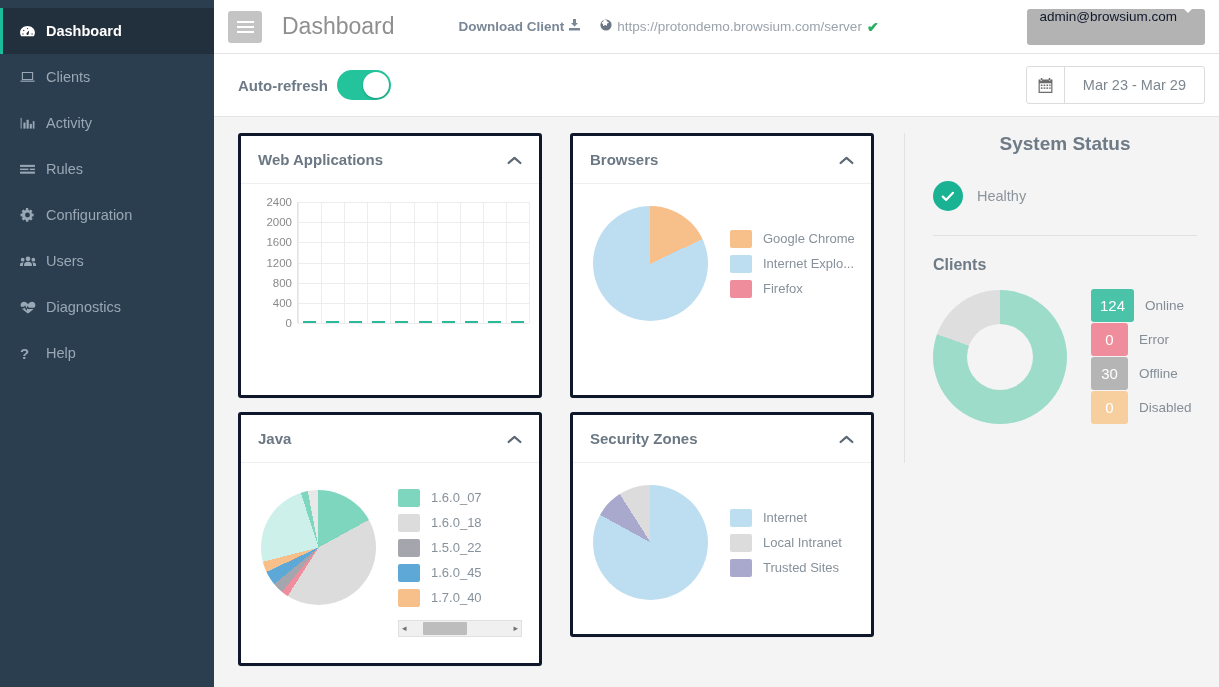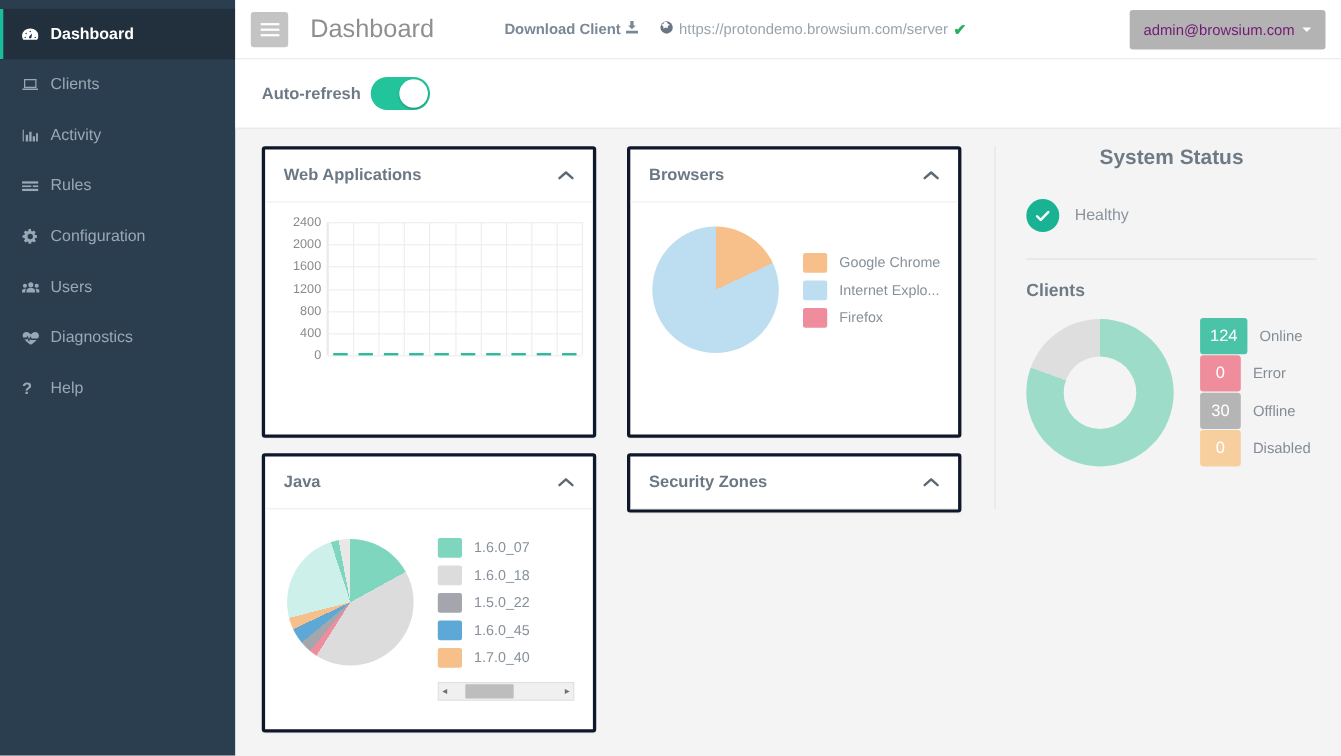--- a/index.html
+++ b/index.html
@@ -115,25 +115,25 @@
   }
   .server-url {
     color: #9aa3ac;
     display: inline-flex; align-items: center; gap: 5px;
     white-space: nowrap;
     cursor: pointer;
   }
   .url-check { color: #27ae60; font-size: 14px; font-weight: bold; }
   .user-menu {
     position: absolute; right: 14px; top: 9px;
-    background: #b3b3b3; color: #701a75;
+    background: #b3b3b3; color: #0f172a;
     border-radius: 3px;
     height: 36px;
     padding: 0 13px;
-    display: inline-flex; align-items: center; gap: 7px;
+    display: inline-flex; align-items: flex-start; gap: 7px;
     font-size: 13.5px; cursor: pointer;
     white-space: nowrap;
   }
   .caret { border-left: 4px solid transparent; border-right: 4px solid transparent; border-top: 4px solid #fff; }
 
   .subbar {
     height: 63px; background: #ffffff;
     border-bottom: 1px solid #e4e4e4;
     display: flex; align-items: center;
     padding: 0 14px 0 24px;
@@ -444,20 +444,36 @@
       <div class="user-menu">
         <span>admin@browsium.com</span>
         <span class="caret"></span>
       </div>
     </div>
 
     <div class="subbar">
       <span class="refresh-label">Auto-refresh</span>
       <div class="toggle">
         <div class="knob"></div>
+      </div>
+      <div class="daterange">
+        <div class="dr-icon">
+          <svg width="15" height="15" viewBox="0 0 16 16">
+              <path fill="currentColor" d="M3 0h1.6v2H3zm8.4 0H13v2h-1.6zM.6 1.6h2V3h1.6V1.6h7.6V3H13V1.6h2.4V16H.6V1.6zm1.3 4V14.7h12.2V5.6H1.9z"></path>
+              <rect x="3" y="7" width="1.8" height="1.6" fill="currentColor"></rect>
+              <rect x="6" y="7" width="1.8" height="1.6" fill="currentColor"></rect>
+              <rect x="9" y="7" width="1.8" height="1.6" fill="currentColor"></rect>
+              <rect x="12" y="7" width="1.5" height="1.6" fill="currentColor"></rect>
+              <rect x="3" y="10" width="1.8" height="1.6" fill="currentColor"></rect>
+              <rect x="6" y="10" width="1.8" height="1.6" fill="currentColor"></rect>
+              <rect x="9" y="10" width="1.8" height="1.6" fill="currentColor"></rect>
+              <rect x="12" y="10" width="1.5" height="1.6" fill="currentColor"></rect>
+            </svg>
+        </div>
+        <div class="dr-text">Mar 23 - Mar 29</div>
       </div>
     </div>
 
     <div class="content">
 
       <div class="cards-col">
 
         <div class="card">
           <div class="card-head">
             <span class="card-title">Web Applications</span>
@@ -614,20 +630,39 @@
         </div>
 
         <div class="card" style="align-self:flex-start;">
           <div class="card-head">
             <span class="card-title">Security Zones</span>
             <span class="chev">
               <svg width="15" height="9" viewBox="0 0 15 9">
                   <path fill="none" stroke="currentColor" stroke-width="2.2" stroke-linecap="round" stroke-linejoin="round" d="M1.6 7L7.5 1.8 13.4 7"></path>
                 </svg>
             </span>
+          </div>
+          <div class="card-body" style="padding:22px 10px 34px 10px;">
+            <div class="chart-row">
+              <div class="pie" id="pie-zones" style="background: conic-gradient(rgb(189, 222, 240) 0deg, rgb(189, 222, 240) 298.8deg, rgb(169, 168, 205) 298.8deg, rgb(169, 168, 205) 327.6deg, rgb(220, 220, 220) 327.6deg, rgb(220, 220, 220) 360deg);"></div>
+              <div class="legend" id="legend-zones">
+                  <div class="legend-item">
+                    <span class="legend-sw" style="background: rgb(189, 222, 240);"></span>
+                    <span class="legend-txt">Internet</span>
+                  </div>
+                  <div class="legend-item">
+                    <span class="legend-sw" style="background: rgb(220, 220, 220);"></span>
+                    <span class="legend-txt">Local Intranet</span>
+                  </div>
+                  <div class="legend-item">
+                    <span class="legend-sw" style="background: rgb(169, 168, 205);"></span>
+                    <span class="legend-txt">Trusted Sites</span>
+                  </div>
+                </div>
+            </div>
           </div>
         </div>
 
       </div>
 
       <div class="rightpanel">
         <div class="sys-title">System Status</div>
         <div class="status-row">
           <div class="status-badge">
             <svg width="14" height="11" viewBox="0 0 14 11">

